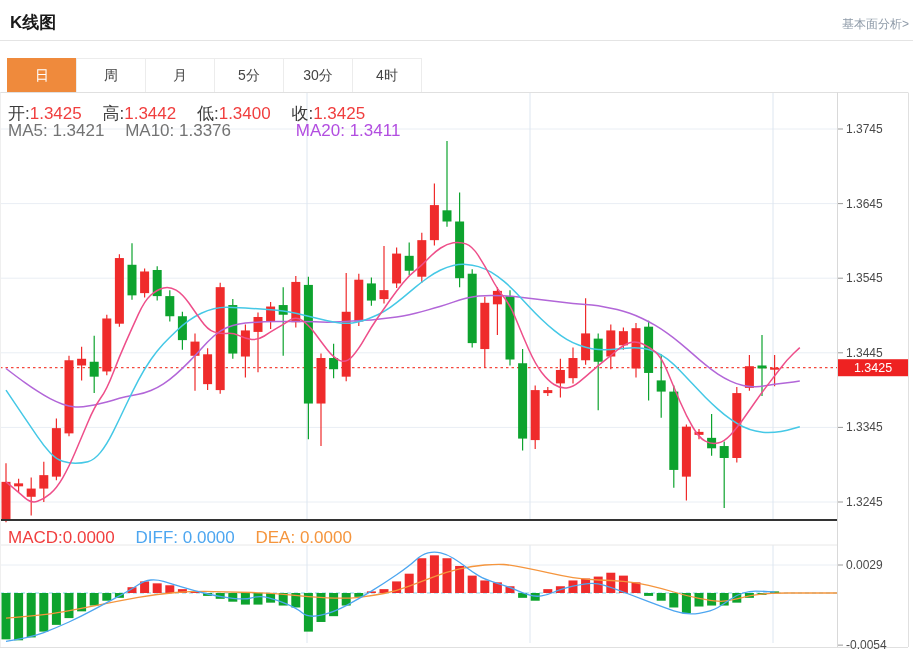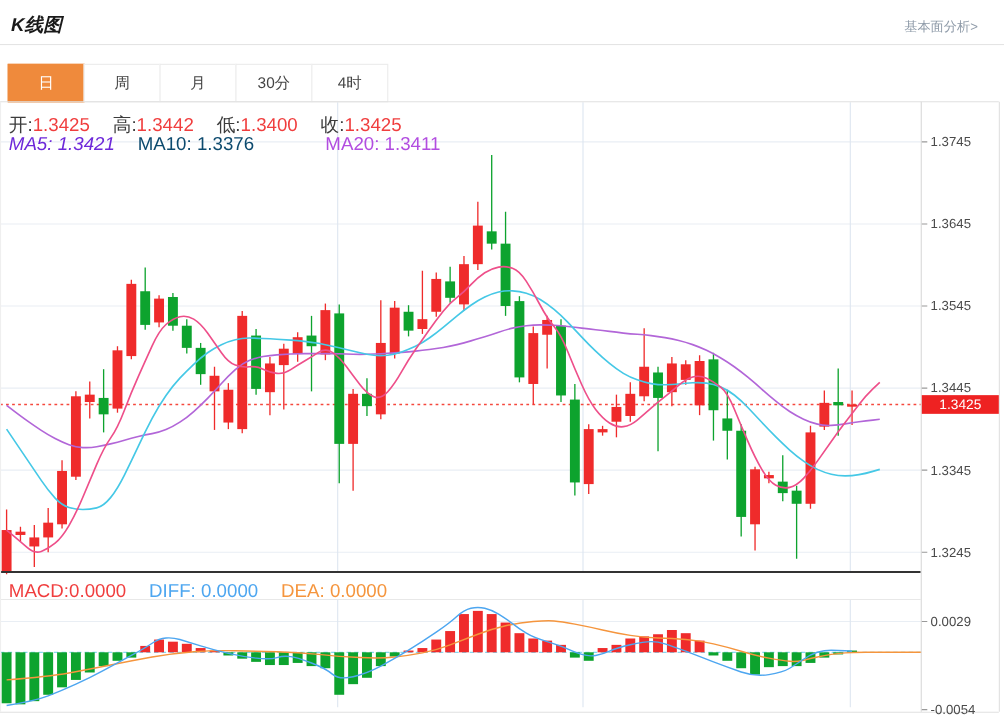--- a/index.html
+++ b/index.html
@@ -1,55 +1,56 @@
 <!DOCTYPE html>
 <html><head>
 <meta charset="utf-8">
 <style>
   * { margin:0; padding:0; box-sizing:border-box; }
   html,body { width:913px; height:652px; background:#fff; overflow:hidden; }
   body { font-family:"Liberation Sans","DejaVu Sans",sans-serif; }
   .page { position:relative; width:913px; height:652px; background:#fff; }
 
-  .page-title { position:absolute; left:10px; top:11px; font-size:17px; font-weight:700; color:#1a1a1a;font-style:italic; }
-  .fund-link { position:absolute; right:24px; top:16px; font-size:12px; color:#8e9aa8; text-decoration:none; cursor:pointer; }
+  .page-title { position:absolute; left:10px; top:11px; font-size:17px; font-weight:700; color:#1a1a1a; }
+  .fund-link { position:absolute; right:4px; top:16px; font-size:12px; color:#8e9aa8; text-decoration:none; cursor:pointer; }
   .title-divider { position:absolute; left:0; top:40px; width:913px; height:1px; background:#e4e4e4; }
 
   .tabs { position:absolute; left:7px; top:58px; display:flex; }
   .tab { width:70px; height:35px; line-height:33px; text-align:center; font-size:14px; color:#444;
          background:#fff; border:1px solid #ececec; margin-left:-1px; cursor:pointer; }
   .tab:first-child { margin-left:0; }
   .tab.active { background:#ef8a3c; border-color:#ef8a3c; color:#fff; }
 
   .legend-row { position:absolute; left:8px; font-size:17px; white-space:nowrap; z-index:3; }
   .legend-row .pair { margin-right:16px; }
   .lbl { color:#3c3c3c; }
   .val-red  { color:#f03e3e; }
-  .c-ma5  { color:#6d28d9;font-style:italic; }
-  .c-ma10 { color:#0c4a6e;text-align:right; }
+  .c-ma5  { color:#737373; }
+  .c-ma10 { color:#737373;text-align:right; }
   .c-ma20 { color:#b24de0;margin-left:44px; }
   .c-diff { color:#4da6f0; }
   .c-dea  { color:#f5953d; }
   .c-macd { color:#f03e3e; }
 
   .chart-svg { position:absolute; left:0; top:91px; }
 </style>
 </head>
 <body>
 
 <div class="page">
 
   <div class="page-title">K线图</div>
   <a class="fund-link">基本面分析&gt;</a>
   <div class="title-divider"></div>
 
   <div class="tabs">
       <div class="tab active">日</div>
       <div class="tab">周</div>
       <div class="tab">月</div>
+      <div class="tab">5分</div>
       <div class="tab">30分</div>
       <div class="tab">4时</div>
     </div>
 
   <div class="legend-row" style="top:102px;">
     <span class="pair"><span class="lbl">开:</span><span class="val-red">1.3425</span></span>
     <span class="pair"><span class="lbl">高:</span><span class="val-red">1.3442</span></span>
     <span class="pair"><span class="lbl">低:</span><span class="val-red">1.3400</span></span>
     <span class="pair"><span class="lbl">收:</span><span class="val-red">1.3425</span></span>
   </div>

